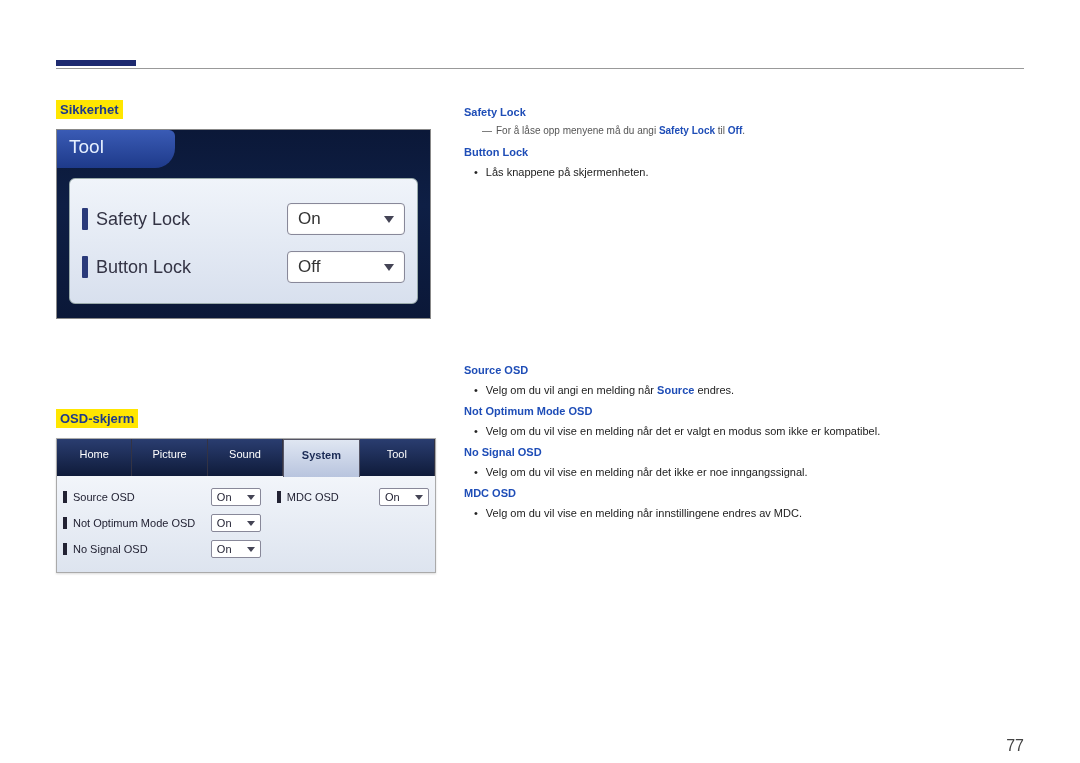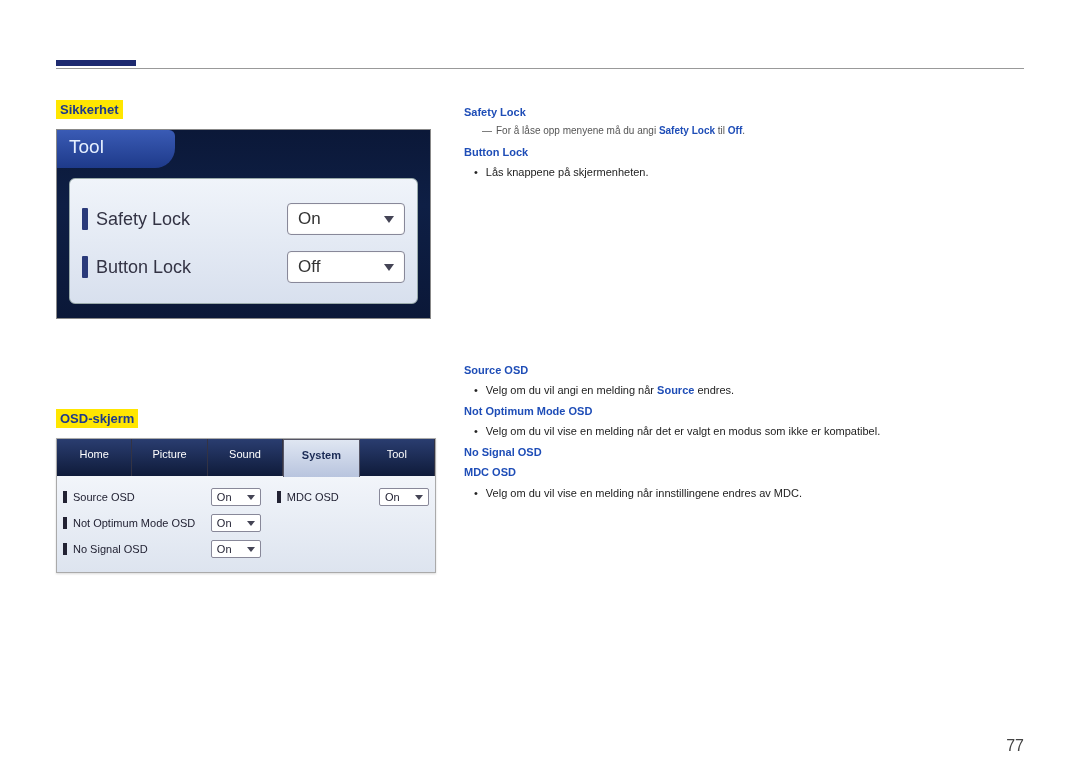--- a/index.html
+++ b/index.html
@@ -260,20 +260,23 @@
         <span>Velg om du vil angi en melding når </span><b style="color:#1e4db7">Source</b><span> endres.</span>
       </span>
     </div>
 
     <div class="term">Not Optimum Mode OSD</div>
     <div class="bullet">
         <span>Velg om du vil vise en melding når det er valgt en modus som ikke er kompatibel.</span>
       </div>
 
     <div class="term">No Signal OSD</div>
+    <div class="bullet">
+        <span>Velg om du vil vise en melding når det ikke er noe inngangssignal.</span>
+      </div>
 
     <div class="term">MDC OSD</div>
     <div class="bullet">
         <span>Velg om du vil vise en melding når innstillingene endres av MDC.</span>
       </div>
 
   </div>
 </div>
 
 <div class="pageno">77</div>

